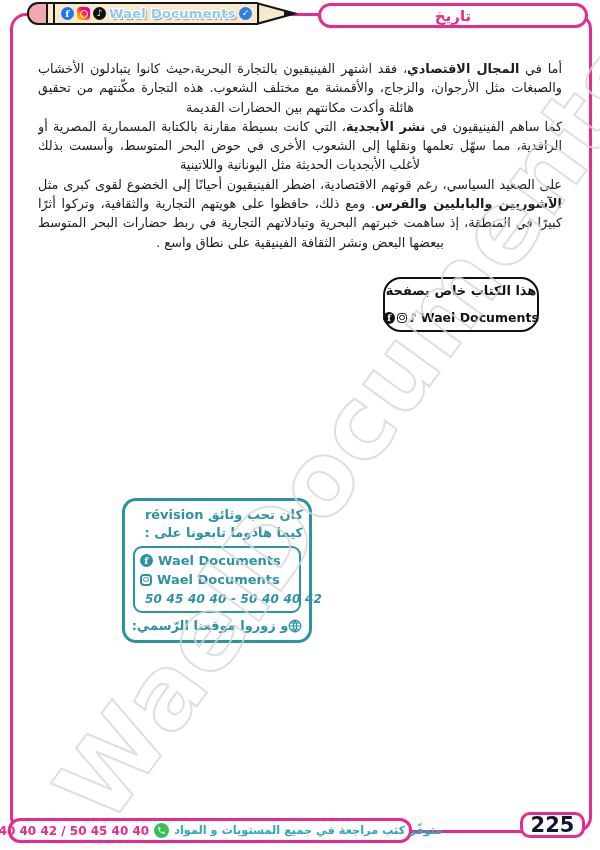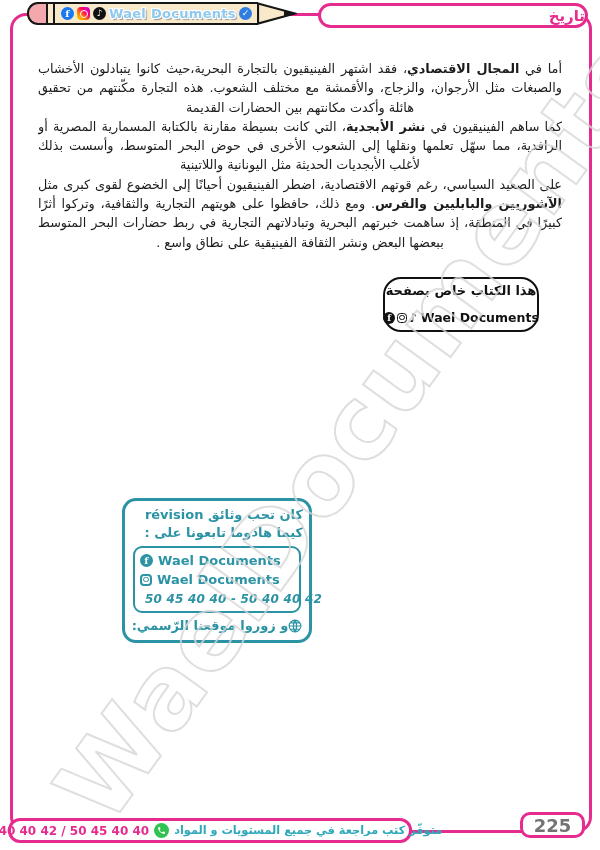--- a/index.html
+++ b/index.html
@@ -33,21 +33,21 @@
   }
   .ic-fb{width:13px;height:13px;border-radius:50%;background:#1877f2;color:#fff;font:700 10px/13px "DejaVu Serif",serif;text-align:center;}
   .ic-ig{width:13px;height:13px;border-radius:4px;background:linear-gradient(45deg,#ffd600 5%,#ff7a00 35%,#ff0169 62%,#d300c5 90%);position:relative;}
   .ic-ig::after{content:"";position:absolute;inset:2.5px;border:1.5px solid #fff;border-radius:50%;}
   .ic-tt{width:13px;height:13px;border-radius:50%;background:#111;color:#fff;font-size:9px;line-height:13px;text-align:center;}
   .ic-vf{width:13px;height:13px;border-radius:50%;background:#2f7de0;color:#fff;font-size:9px;line-height:13px;text-align:center;font-weight:700;}
   
   .title-box{
     position:absolute;left:318px;top:3px;width:270px;height:25px;box-sizing:border-box;
     background:#fff;border:3px solid #e62b8e;border-radius:13px;z-index:9;
-    display:flex;align-items:center;justify-content:flex-end;
+    display:flex;align-items:center;justify-content:center;
   }
   .title-box span{color:#e62b8e;font-weight:700;font-size:15px;}
   
   .content{
     position:absolute;left:38px;top:59px;width:524px;z-index:4;
     direction:rtl;color:#1c1c1c;font-size:12.8px;line-height:19.3px;
   }
   .content .ln{height:19.3px;overflow:hidden;}
   .content .j{text-align:justify;text-align-last:justify;}
   .content .c{text-align:center;text-align-last:center;}
@@ -90,21 +90,21 @@
     background:#fff;border:3px solid #e62b8e;border-radius:12px;
     display:flex;align-items:center;justify-content:center;gap:5px;direction:rtl;
   }
   .foot-banner .note{color:#2fa9b9;font-weight:700;font-size:11.3px;white-space:nowrap;}
   .foot-banner .nums{color:#e62b8e;font-weight:700;font-size:12px;white-space:nowrap;direction:ltr;}
   .wa{width:15px;height:15px;border-radius:50%;background:#31c351;display:flex;align-items:center;justify-content:center;flex:none;}
   .page-num{
     position:absolute;left:520px;top:812px;width:65px;height:26px;box-sizing:border-box;z-index:10;
     background:#fff;border:3px solid #e62b8e;border-radius:10px;
     display:flex;align-items:center;justify-content:center;
-    color:#737373;font-weight:700;font-size:18px;
+    color:#0f172a;font-weight:700;font-size:21px;
   }
   svg{display:block;}
 </style>
 </head>
 <body>
 
 <div class="frame"></div>
 
 <div class="wm">WaelDocuments</div>
 

